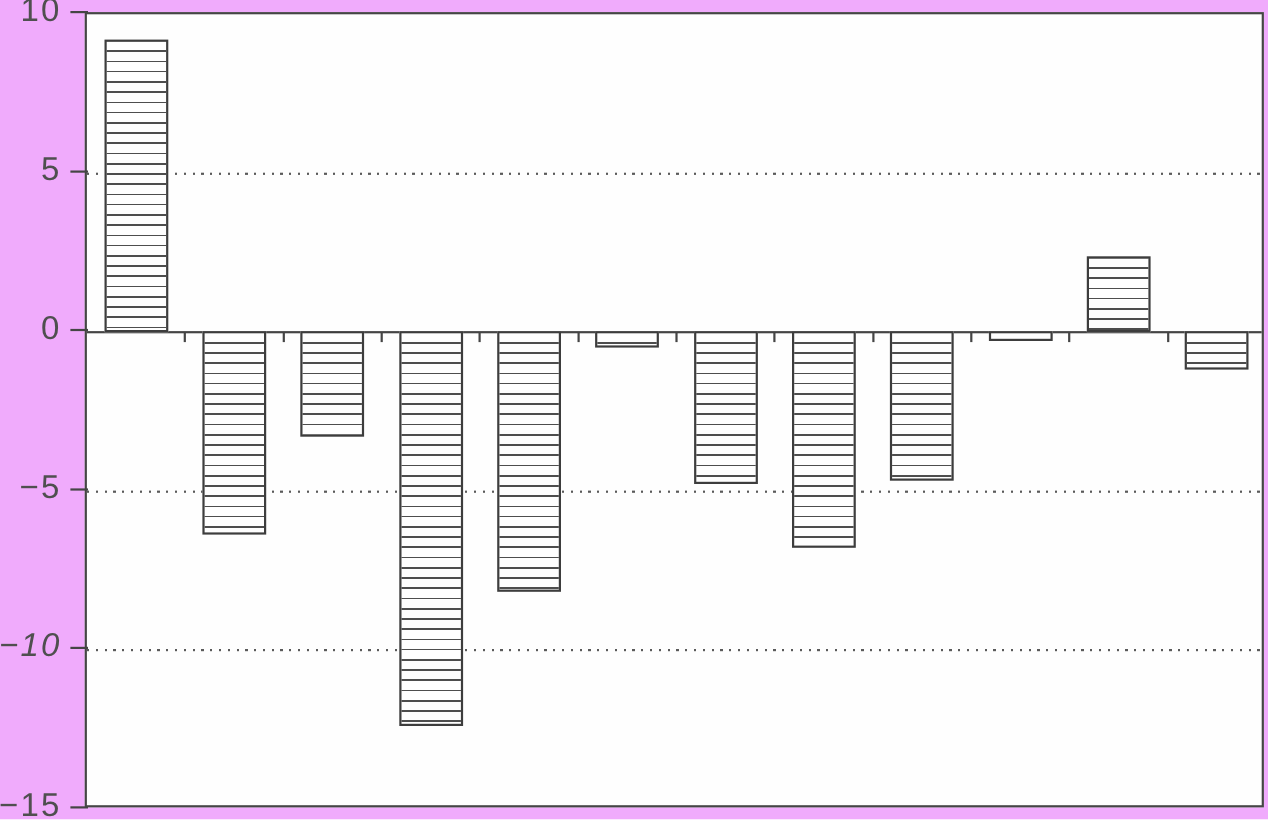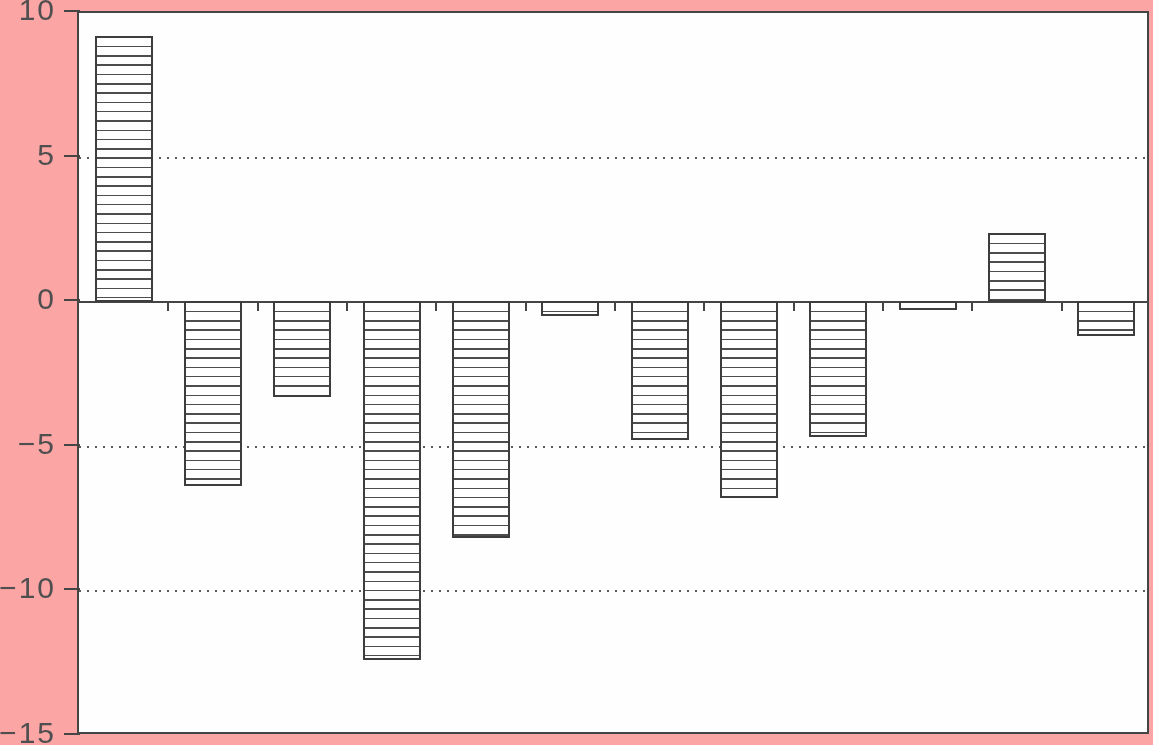--- a/index.html
+++ b/index.html
@@ -5,21 +5,21 @@
   html, body {
     margin: 0;
     padding: 0;
     background: #ffffff;
     font-family: "Liberation Sans", sans-serif;
   }
   #canvas {
     position: relative;
     width: 1153px;
     height: 745px;
-    background: #fca5a5;
+    background: #f0abfc;
     overflow: hidden;
   }
   #plot-area {
     position: absolute;
     box-sizing: border-box;
     border: 2px solid #454545;
     background: #fefefe;
   }
   .gridline {
     position: absolute;
@@ -100,16 +100,16 @@
     </div>
 <div class="y-tick" style="left: 64px; top: 10px;"></div>
     <div class="y-tick-label" style="right: 1097px; top: 11px;">10</div>
     <div class="y-tick" style="left: 64px; top: 154.6px;"></div>
     <div class="y-tick-label" style="right: 1097px; top: 155.6px;">5</div>
     <div class="y-tick" style="left: 64px; top: 299.2px;"></div>
     <div class="y-tick-label" style="right: 1097px; top: 300.2px;">0</div>
     <div class="y-tick" style="left: 64px; top: 443.8px;"></div>
     <div class="y-tick-label" style="right: 1097px; top: 444.8px;">−5</div>
     <div class="y-tick" style="left: 64px; top: 588.4px;"></div>
-    <div class="y-tick-label" style="right: 1097px; top: 589.4px;">−10</div>
+    <div class="y-tick-label" style="right: 1097px; top: 589.4px; font-style: italic;">−10</div>
     <div class="y-tick" style="left: 64px; top: 733px;"></div>
     <div class="y-tick-label" style="right: 1097px; top: 734px;">−15</div>
   </div>
 
 </body></html>

